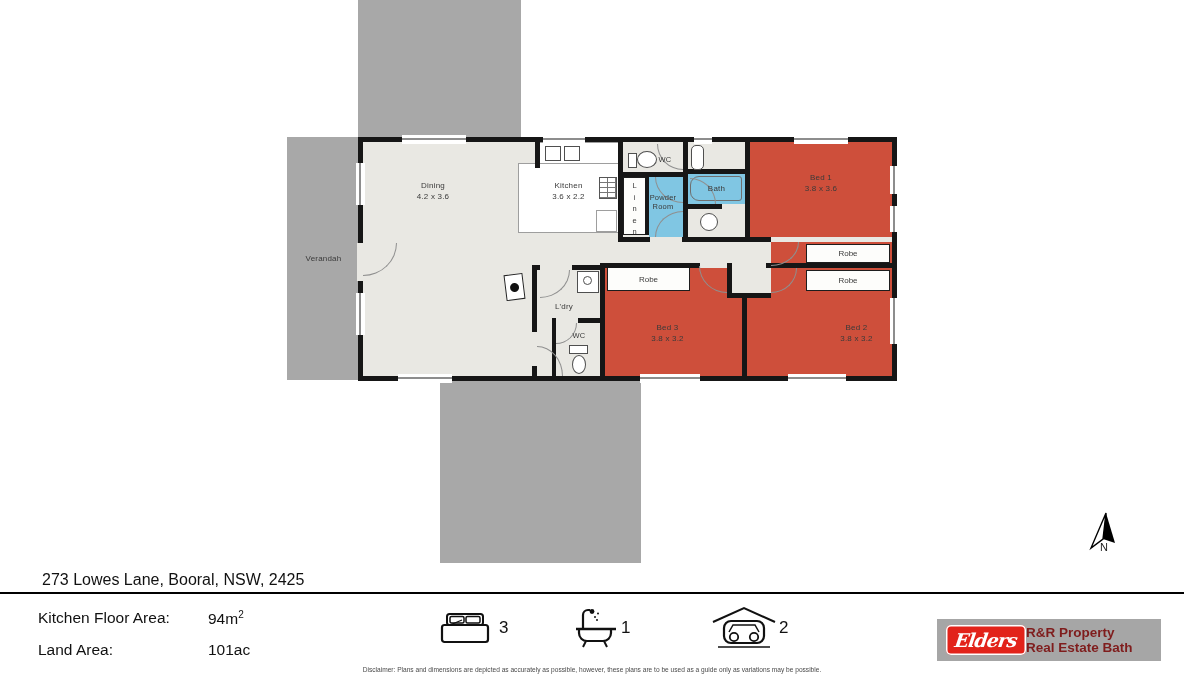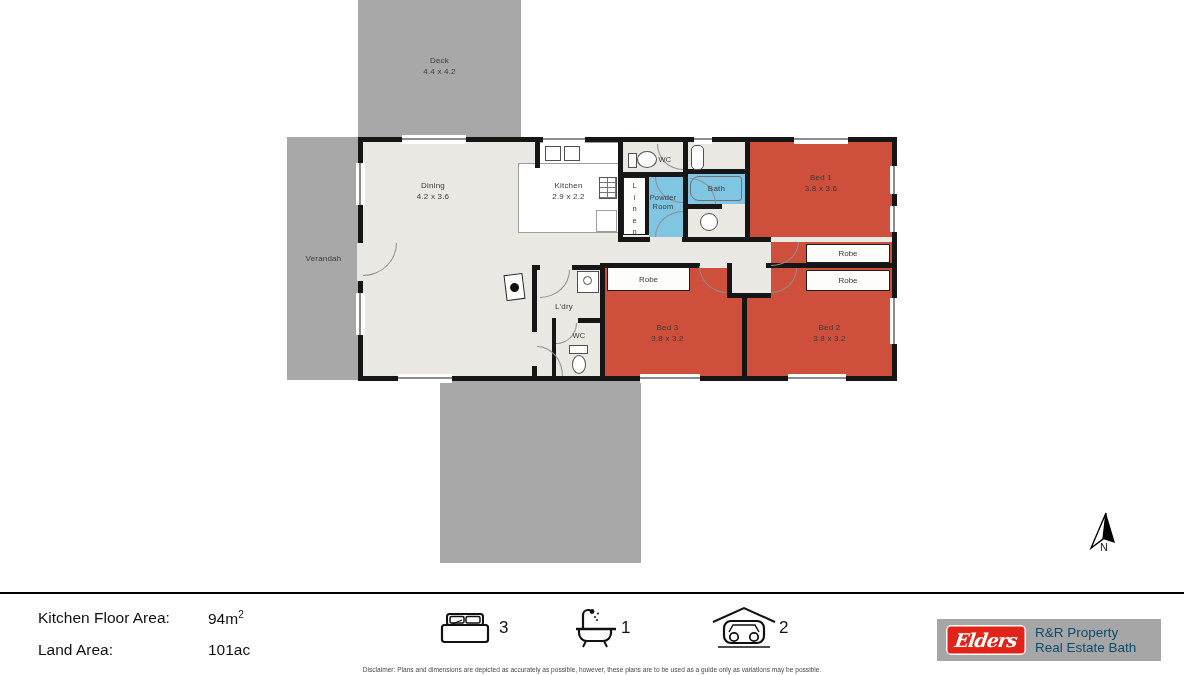--- a/index.html
+++ b/index.html
@@ -37,21 +37,21 @@
   .fire i { display:block; width:9px; height:9px; border-radius:50%; background:#111; }
   .addr { font-size:16px; color:#111; }
   .rule { background:#000; }
   .arealabel { font-size:15.5px; color:#111; }
   .count { font-size:17px; color:#111; }
   .logo { background:#a6a6a6; display:flex; align-items:center; padding-left:9px; }
   .elders-box { width:80px; height:30px; background:#e2231a; border-radius:5px; box-shadow:inset 0 0 0 1.5px #fff;
                 display:flex; align-items:center; justify-content:center; }
   .elders-script { color:#fff; font-family:"DejaVu Serif","Liberation Serif",serif; font-style:italic; font-weight:bold;
                    font-size:19px; transform:skewX(-8deg); letter-spacing:-1px; }
-  .agency { margin-left:9px; color:#0c4a6e; font-weight:normal; font-size:13.5px; line-height:15.5px; }
+  .agency { color:#7f1d1d; font-weight:bold; font-size:13.5px; line-height:15.5px; }
   .disc { font-size:6.6px; color:#4a4a4a; text-align:center; }
   .nlabel { font-size:11px; color:#222; }
 </style>
 </head>
 <body>
 
 <div id="stage">
 
   <div class="abs gray" style="left:358px;top:0;width:163px;height:140px"></div>
   <div class="abs gray" style="left:287px;top:137px;width:73px;height:243px"></div>
@@ -145,34 +145,30 @@
     </div>
   <div class="abs fix" style="left:691px;top:145px;width:13px;height:25px;border-radius:5px"></div>
   <div class="abs fix round" style="left:700px;top:213px;width:18px;height:18px"></div>
   <div class="abs fix" style="left:577px;top:271px;width:22px;height:22px"></div>
   <div class="abs fix round" style="left:583px;top:276px;width:9px;height:9px"></div>
   <div class="abs fix" style="left:628px;top:153px;width:9px;height:15px"></div>
   <div class="abs fix round" style="left:637px;top:151px;width:20px;height:17px"></div>
   <div class="abs fix" style="left:569px;top:345px;width:19px;height:9px"></div>
   <div class="abs fix round" style="left:572px;top:355px;width:14px;height:19px"></div>
 
-  <div class="abs rlabel" style="left:358px;top:55px;width:163px">
-    <span>Deck</span>
-    <span>4.4 x 4.2</span>
-  </div>
   <div class="abs rlabel" style="left:287px;top:253px;width:73px">
     <span>Verandah</span>
   </div>
   <div class="abs rlabel" style="left:358px;top:180px;width:150px">
     <span>Dining</span>
     <span>4.2 x 3.6</span>
   </div>
   <div class="abs rlabel" style="left:518px;top:180px;width:101px">
     <span>Kitchen</span>
-    <span>2.9 x 2.2</span>
+    <span>3.6 x 2.2</span>
   </div>
   <div class="abs rlabel" style="left:533px;top:301px;width:62px">
     <span>L'dry</span>
   </div>
   <div class="abs rlabel small" style="left:650px;top:155px;width:30px">
     <span>WC</span>
   </div>
   <div class="abs rlabel small" style="left:557px;top:331px;width:44px">
     <span>WC</span>
   </div>
@@ -180,35 +176,36 @@
     <span>Powder Room</span>
   </div>
   <div class="abs vert" style="left:630px;top:181px;height:52px">Linen</div>
   <div class="abs rlabel" style="left:688px;top:183px;width:57px">
     <span>Bath</span>
   </div>
   <div class="abs rlabel" style="left:750px;top:172px;width:142px">
     <span>Bed 1</span>
     <span>3.8 x 3.6</span>
   </div>
-  <div class="abs rlabel" style="left:747px;top:322px;width:165px">
+  <div class="abs rlabel" style="left:774px;top:322px;width:165px">
     <span>Bed 2</span>
     <span>3.8 x 3.2</span>
   </div>
   <div class="abs rlabel" style="left:605px;top:322px;width:125px">
     <span>Bed 3</span>
     <span>3.8 x 3.2</span>
   </div>
 
   <svg class="abs" style="left:1086px;top:510px" width="40" height="44" viewBox="0 0 40 44">
     <polygon points="20,3 5,38 17,29" fill="#fff" stroke="#000" stroke-width="1.4"></polygon>
     <polygon points="20,3 29,33 17,29" fill="#000"></polygon>
   </svg>
   <span class="abs nlabel" style="left:1100px;top:541px">N</span>
 
+  <div class="abs addr" style="left:42px;top:571px">273 Lowes Lane, Booral, NSW, 2425</div>
   <div class="abs rule" style="left:0;top:592px;width:1184px;height:2px"></div>
 
   <div class="abs arealabel" style="left:38px;top:609px">Kitchen Floor Area:</div>
   <div class="abs arealabel" style="left:208px;top:609px">
     <span>94m</span><sup style="font-size:10px">2</sup>
   </div>
   <div class="abs arealabel" style="left:38px;top:641px">Land Area:</div>
   <div class="abs arealabel" style="left:208px;top:641px">101ac</div>
 
   <svg class="abs" style="left:440px;top:612px" width="50" height="36" viewBox="0 0 50 36">

